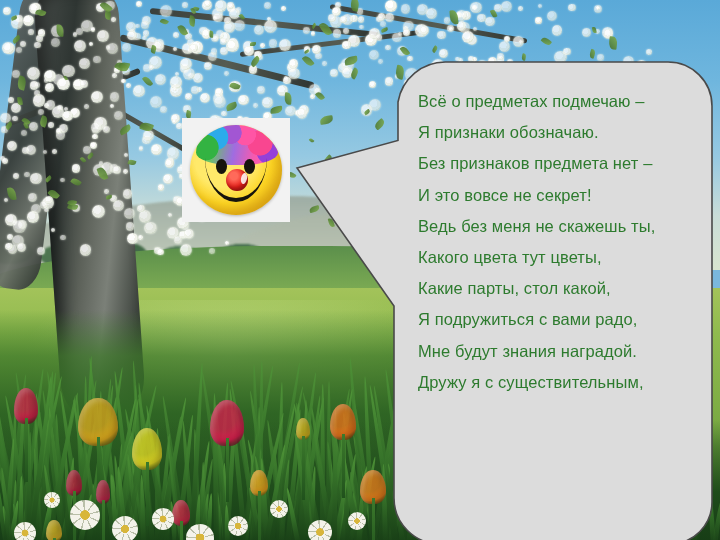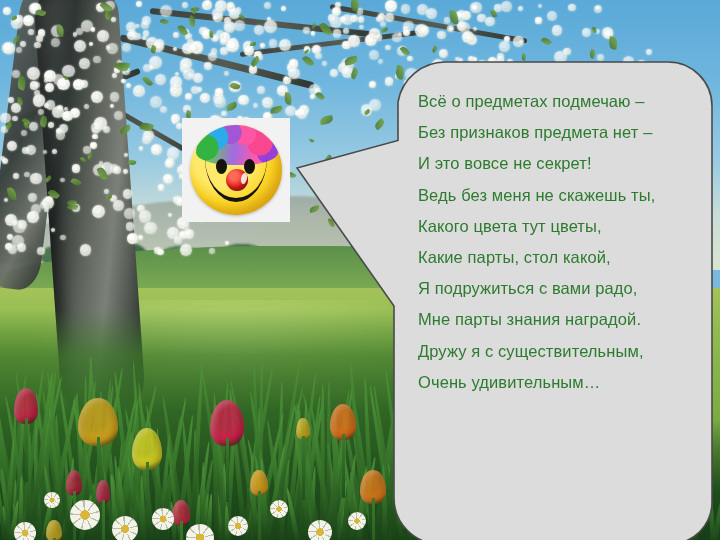--- a/index.html
+++ b/index.html
@@ -1297,24 +1297,24 @@
              A 42,42 0 0 1 390,494
              L 160,494
              A 46,46 0 0 1 114,448
              L 114,256
              Z" fill="#dcdcdc" stroke="#4a4a4a" stroke-width="1.6"></path>
   </svg>
 
 
   <div class="bubble-text" id="poem">
       <p>Всё о предметах подмечаю –</p>
+      <p>Я признаки обозначаю.</p>
       <p>Без признаков предмета нет –</p>
       <p>И это вовсе не секрет!</p>
       <p>Ведь без меня не скажешь ты,</p>
       <p>Какого цвета тут цветы,</p>
       <p>Какие парты, стол какой,</p>
       <p>Я подружиться с вами радо,</p>
-      <p>Мне парты знания наградой.</p>
+      <p>Мне будут знания наградой.</p>
       <p>Дружу я с существительным,</p>
-      <p>Очень удивительным…</p>
     </div>
 
 </div>
 
 </body></html>

